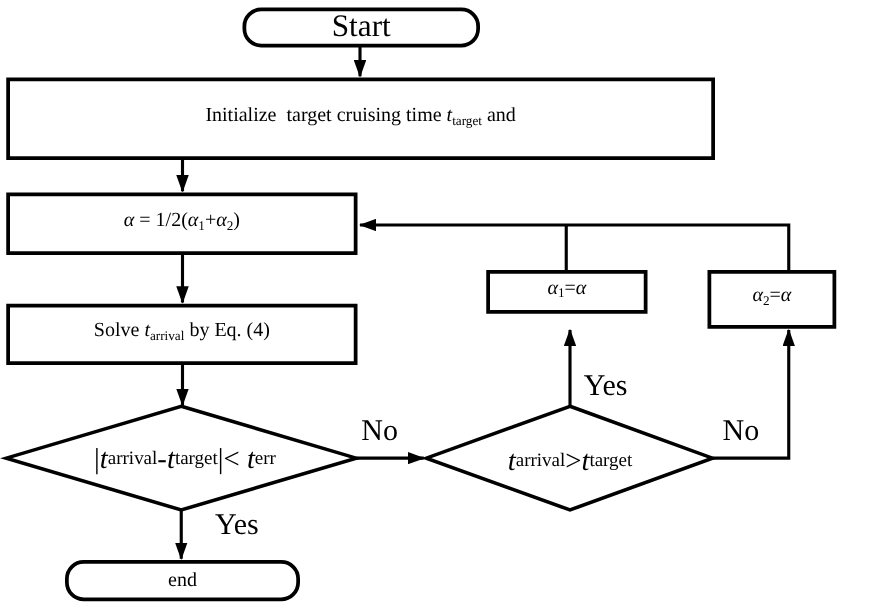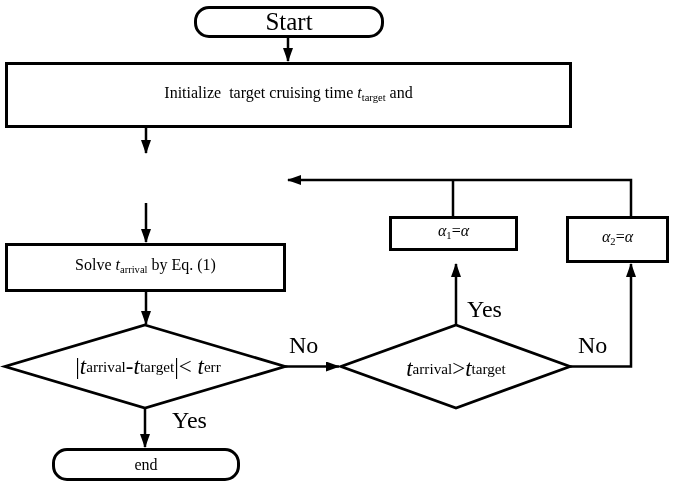--- a/index.html
+++ b/index.html
@@ -56,23 +56,26 @@
   </svg>
 
   <div class="node rounded fs25" style="left:194px; top:6px; width:190px; height:32px;">
     <div class="line">Start</div>
   </div>
 
   <div class="node fs24" style="left:5px; top:62px; width:567px; height:66px;">
     <div class="line"><span class="sg-n">Initialize  target cruising time </span><span class="sg-i">t</span><span class="sg-s">target</span><span class="sg-n"> and</span></div>
   </div>
 
+  <div class="node fs24" style="left:5px; top:154px; width:281px; height:50px;">
+    <div class="line"><span class="sg-i">α</span><span class="sg-n"> = 1/2(</span><span class="sg-i">α</span><span class="sg-s">1</span><span class="sg-n">+</span><span class="sg-i">α</span><span class="sg-s">2</span><span class="sg-n">)</span></div>
+  </div>
 
   <div class="node fs24" style="left:5px; top:243px; width:281px; height:49px;">
-    <div class="line"><span class="sg-n">Solve </span><span class="sg-i">t</span><span class="sg-s">arrival</span><span class="sg-n"> by Eq. (1)</span></div>
+    <div class="line"><span class="sg-n">Solve </span><span class="sg-i">t</span><span class="sg-s">arrival</span><span class="sg-n"> by Eq. (4)</span></div>
   </div>
 
   <div class="node fs24" style="left:389px; top:216px; width:129px; height:35px;">
     <div class="line"><span class="sg-i">α</span><span class="sg-s">1</span><span class="sg-n">=</span><span class="sg-i">α</span></div>
   </div>
 
   <div class="node fs24" style="left:566px; top:216px; width:103px; height:47px;">
     <div class="line"><span class="sg-i">α</span><span class="sg-s">2</span><span class="sg-n">=</span><span class="sg-i">α</span></div>
   </div>
 

